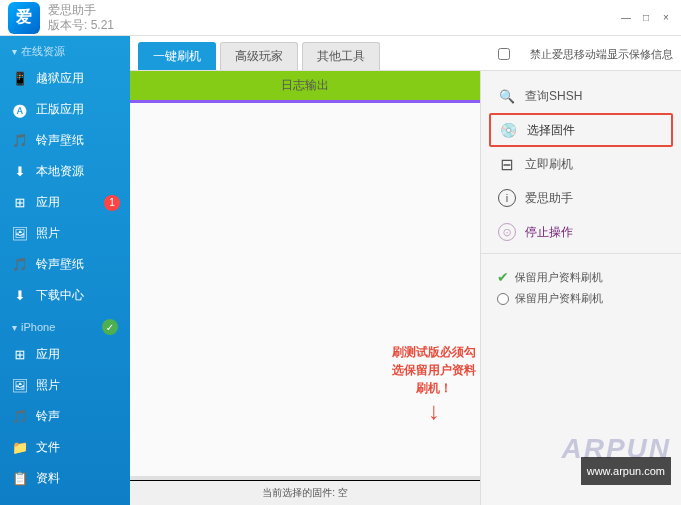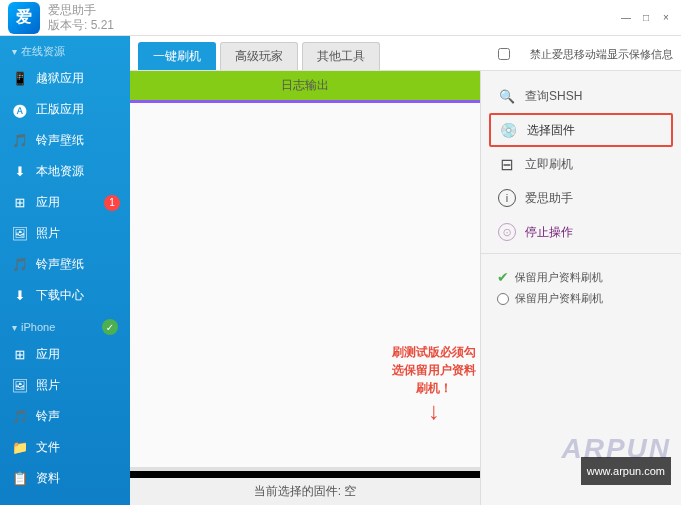--- a/index.html
+++ b/index.html
@@ -197,23 +197,23 @@
       color: #555;
       text-align: center;
     }
     .log-content {
       flex: 1;
       background: #fafafa;
       padding: 8px;
     }
     .log-footer {
       background: #f0f0f0;
-      border-top: 7px solid #000000;
+      border-top: 1px solid #000000;
       padding: 5px 12px;
-      font-size: 12px;
+      font-size: 10px;
       color: #555;
       text-align: center;
     }
     .progress-bar-container {
       background: #e0e0e0;
       height: 4px;
     }
     .progress-bar {
       background: #1a9bdc;
       height: 4px;

